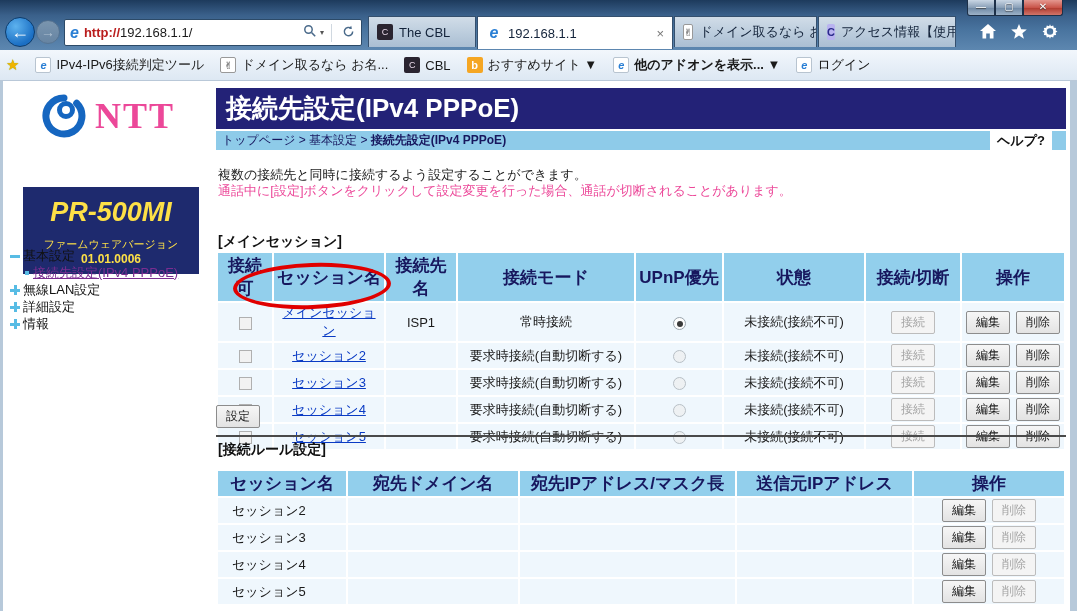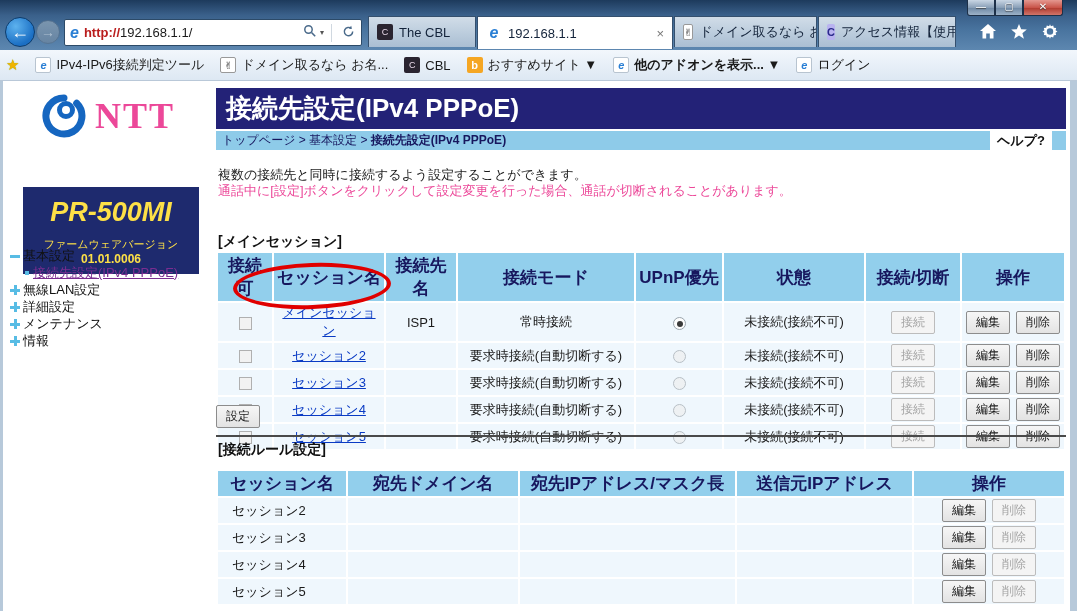--- a/index.html
+++ b/index.html
@@ -255,24 +255,20 @@
       <div class="menu-row">
         <span class="exp-ico plus"></span>
         <span>無線LAN設定</span>
       </div>
       <div class="menu-row">
         <span class="exp-ico plus"></span>
         <span>詳細設定</span>
       </div>
       <div class="menu-row">
         <span class="exp-ico plus"></span>
-        <span>メンテナンス</span>
-      </div>
-      <div class="menu-row">
-        <span class="exp-ico plus"></span>
         <span>情報</span>
       </div>
     </div>
   </div>
 
   <div class="main">
     <div class="page-title">接続先設定(IPv4 PPPoE)</div>
 
     <div class="crumb-row">
       <div class="crumb-bar">

